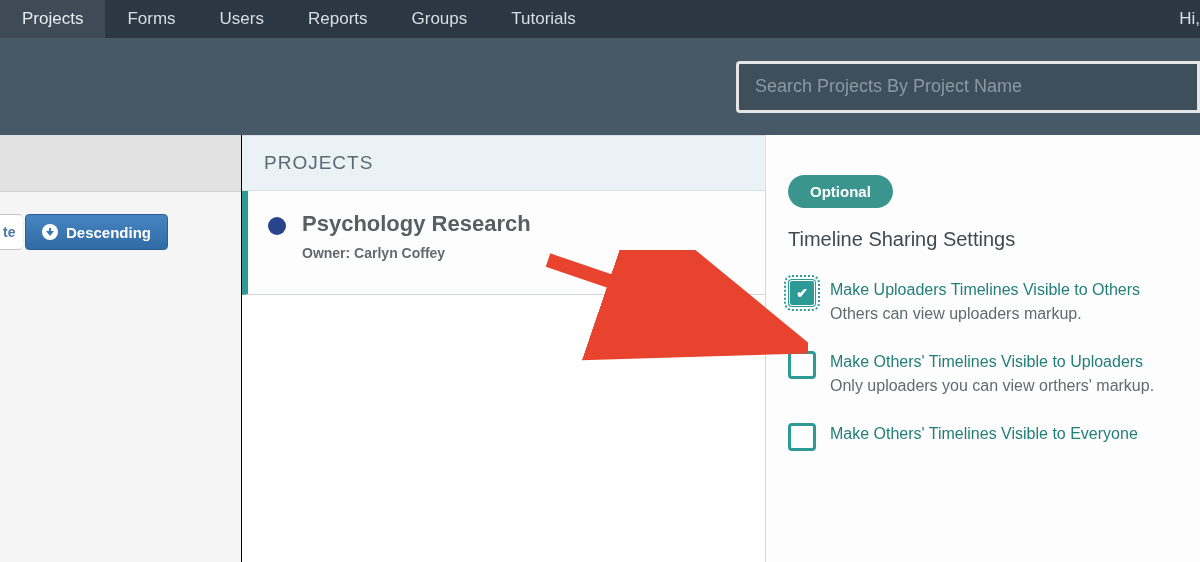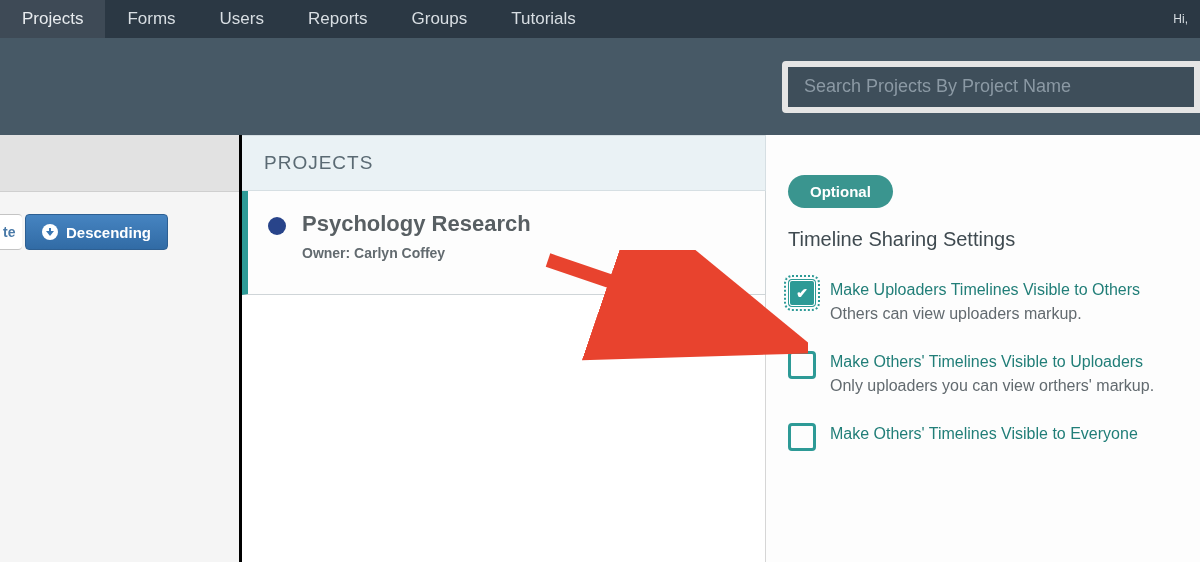--- a/index.html
+++ b/index.html
@@ -16,35 +16,35 @@
     .nav-item {
       color: #d8dee3;
       font-size: 17px;
       padding: 0 22px;
       display: flex;
       align-items: center;
       cursor: pointer;
       font-weight: 400;
     }
     .nav-item.active { background: #3e4a56; color: #e8ecef; }
-    .nav-right { color: #d8dee3; font-size: 12px; padding-right: 12px; }
+    .nav-right { color: #d8dee3; font-size: 17px; padding-right: 0; }
     
     .subbar {
       background: #475966;
       height: 97px;
       display: flex;
       justify-content: flex-end;
       align-items: center;
       padding-right: 0;
     }
     .search-box {
       background: #3e4e5a;
-      border: 6px solid #e5e5e5;
+      border: 3px solid #e5e5e5;
       height: 52px;
-      width: 418px;
+      width: 464px;
       border-radius: 4px 0 0 4px;
       display: flex;
       align-items: center;
       padding: 0 16px;
     }
     .search-input {
       background: transparent;
       border: none;
       outline: none;
       color: #9aa7b0;
@@ -54,21 +54,21 @@
     .search-input::placeholder { color: #8b99a4; }
     
     .main-area {
       display: flex;
       height: 427px;
     }
     
     .left-col {
       width: 242px;
       background: #f5f5f5;
-      border-right: 3px solid #000000;
+      border-right: 1px solid #000000;
     }
     .gray-strip {
       height: 57px;
       background: #e2e2e2;
       border-bottom: 1px solid #cfcfcf;
     }
     .sort-row {
       display: flex;
       gap: 3px;
       padding: 22px 0 0 0;

